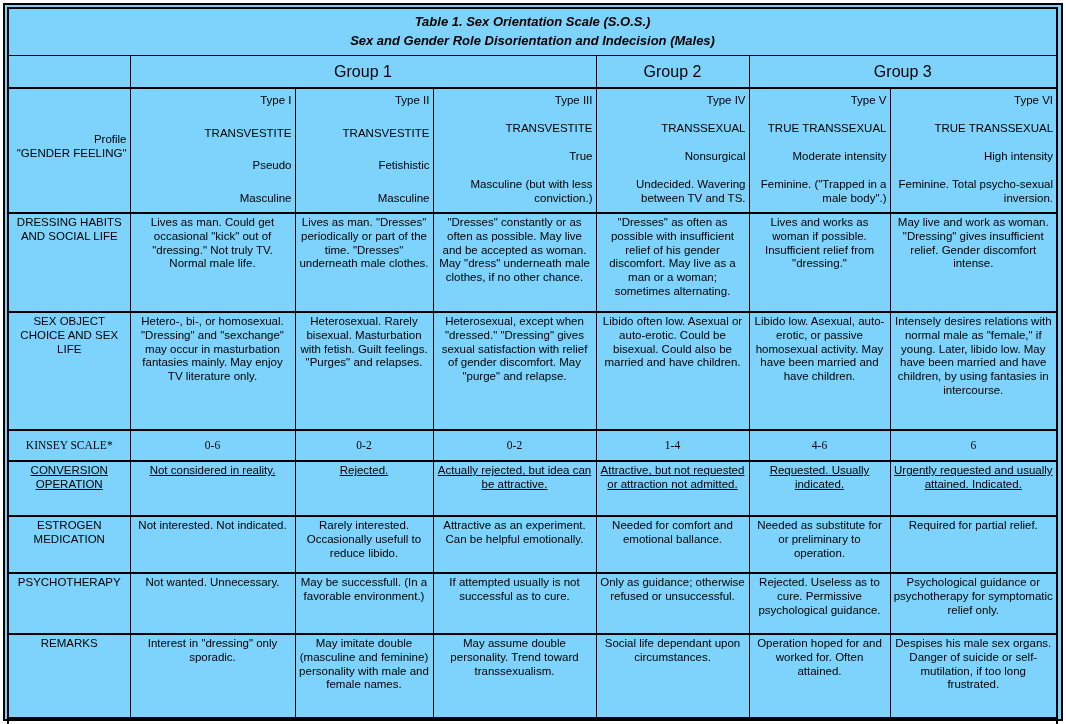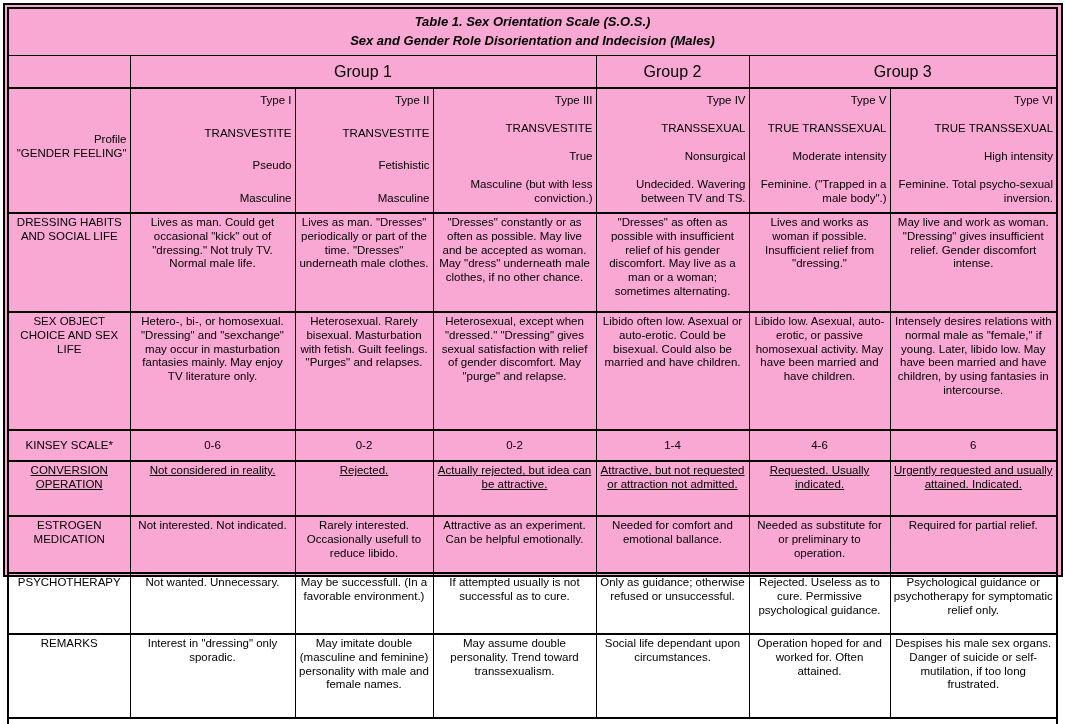--- a/index.html
+++ b/index.html
@@ -1,37 +1,37 @@
 <!DOCTYPE html>
 <html><head>
 <meta charset="utf-8">
 <style>
   html,body{margin:0;padding:0;background:#fff;}
   body{width:1066px;height:724px;font-family:"Liberation Sans","DejaVu Sans",sans-serif;color:#000;}
-  .frame{box-sizing:border-box;width:1060px;height:574px;margin:3px;border:2px solid #000;padding:2px;background:#f9a8d4;}
+  .frame{box-sizing:border-box;width:1060px;height:718px;margin:3px;border:2px solid #000;padding:2px;background:#7dd3fc;}
   table.sos{border-collapse:collapse;table-layout:fixed;width:1049px;border:2px solid #000;}
   table.sos td{border:1px solid #000;font-size:11.5px;line-height:1.2;padding:2px 3px;vertical-align:top;text-align:center;overflow:hidden;}
   
   tr.r-title td{height:40px;border-bottom:1px solid #000;vertical-align:middle;padding:3px;}
   .t1,.t2{font-size:13px;font-weight:bold;font-style:italic;line-height:1.45;}
   
   tr.r-groups td{height:27px;vertical-align:middle;border-bottom:2px solid #000;font-size:16px;}
   
   tr.r-dressing td,tr.r-sexobj td,tr.r-kinsey td,tr.r-conversion td,
   tr.r-estrogen td,tr.r-psycho td,tr.r-remarks td,tr.r-foot td{border-top:2px solid #000;}
   
   td.dbl{border-left:4px double #000;}
   
   tr.r-profile td{height:119px;text-align:right;}
   .type-stack{display:flex;flex-direction:column;justify-content:space-between;height:112px;padding:3px 0;}
   .profile-label{display:flex;flex-direction:column;justify-content:center;height:112px;}
   
   tr.r-dressing td{height:93px;}
   tr.r-sexobj td{height:112px;}
-  tr.r-kinsey td{height:25px;vertical-align:middle;}
+  tr.r-kinsey td{height:25px;vertical-align:middle;font-family:Liberation Serif, serif;}
   tr.r-conversion td{height:49px;text-decoration:underline;}
   tr.r-estrogen td{height:51px;}
   tr.r-psycho td{height:55px;}
   tr.r-remarks td{height:78px;}
   
   tr.r-foot td{height:42px;text-align:left;padding:3px 5px;vertical-align:top;}
   .foot-line{line-height:1.45;}
 </style>
 </head>
 <body>

